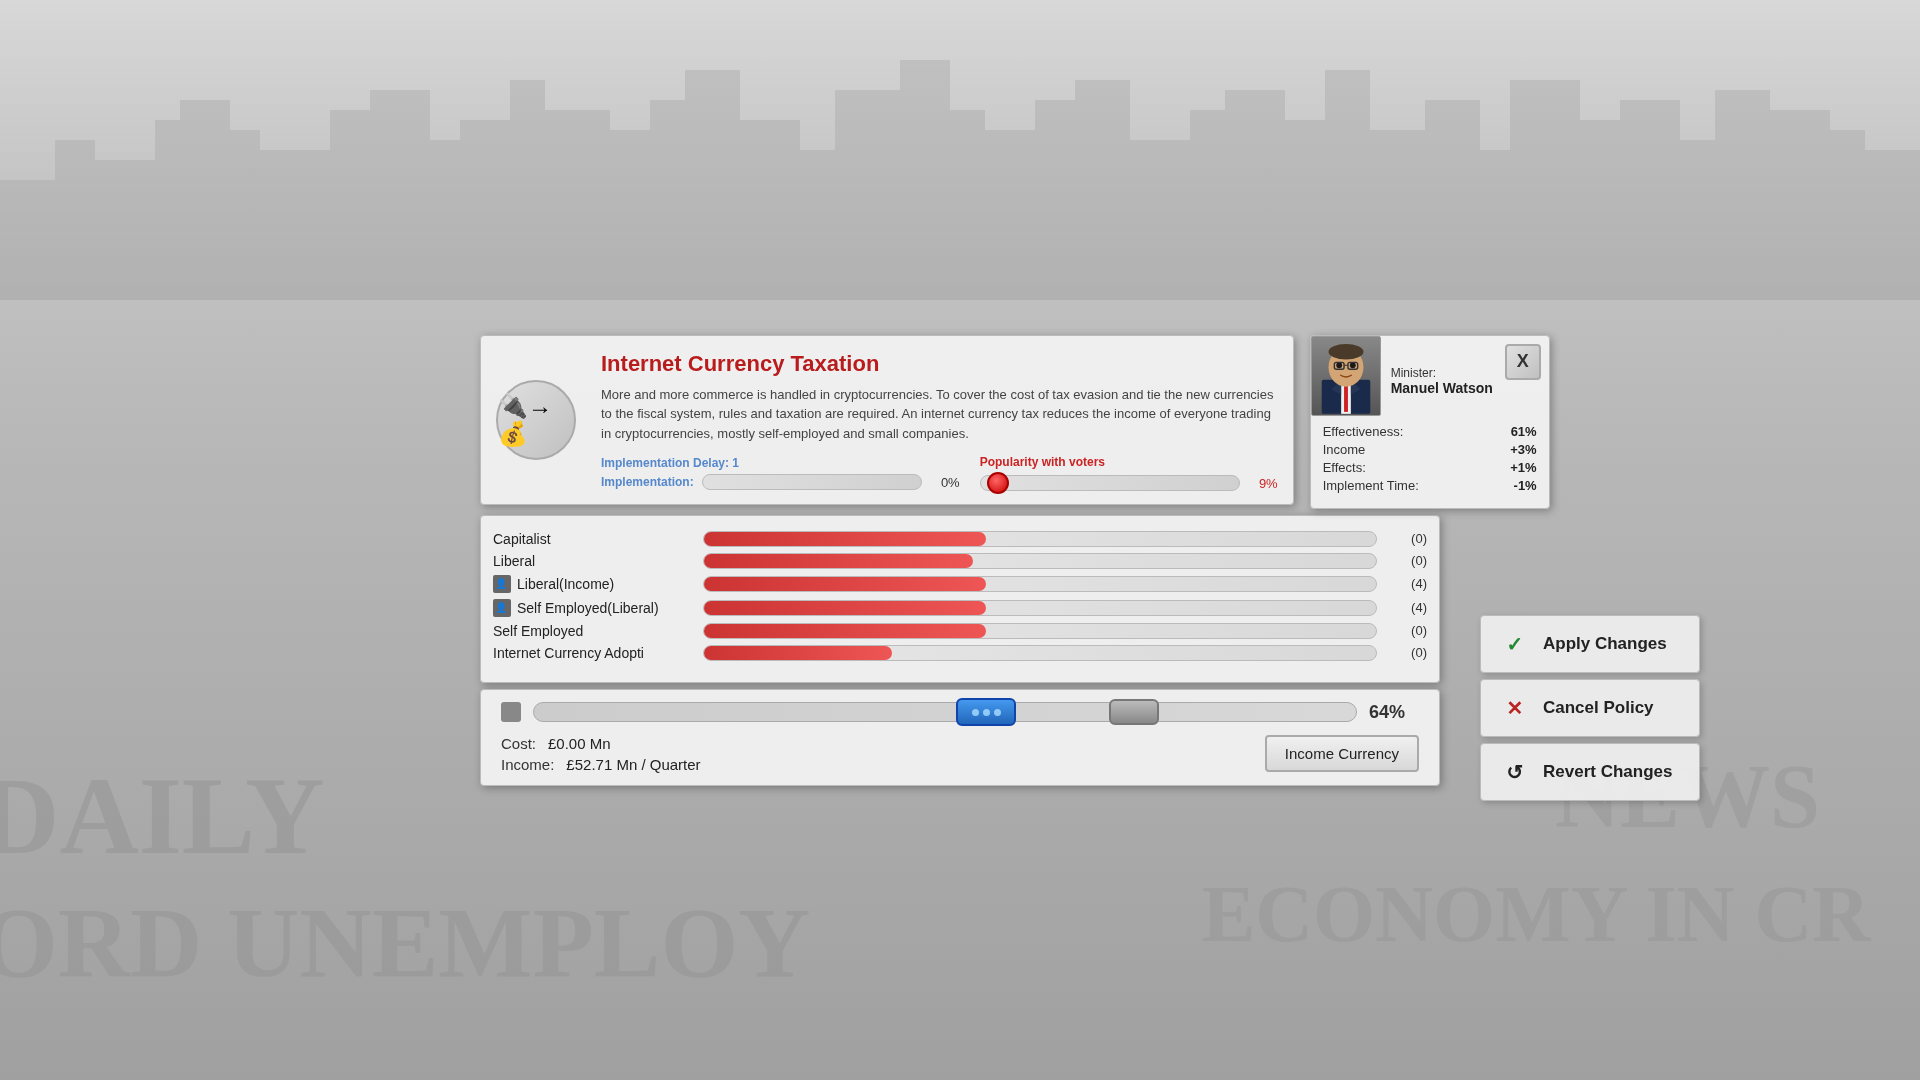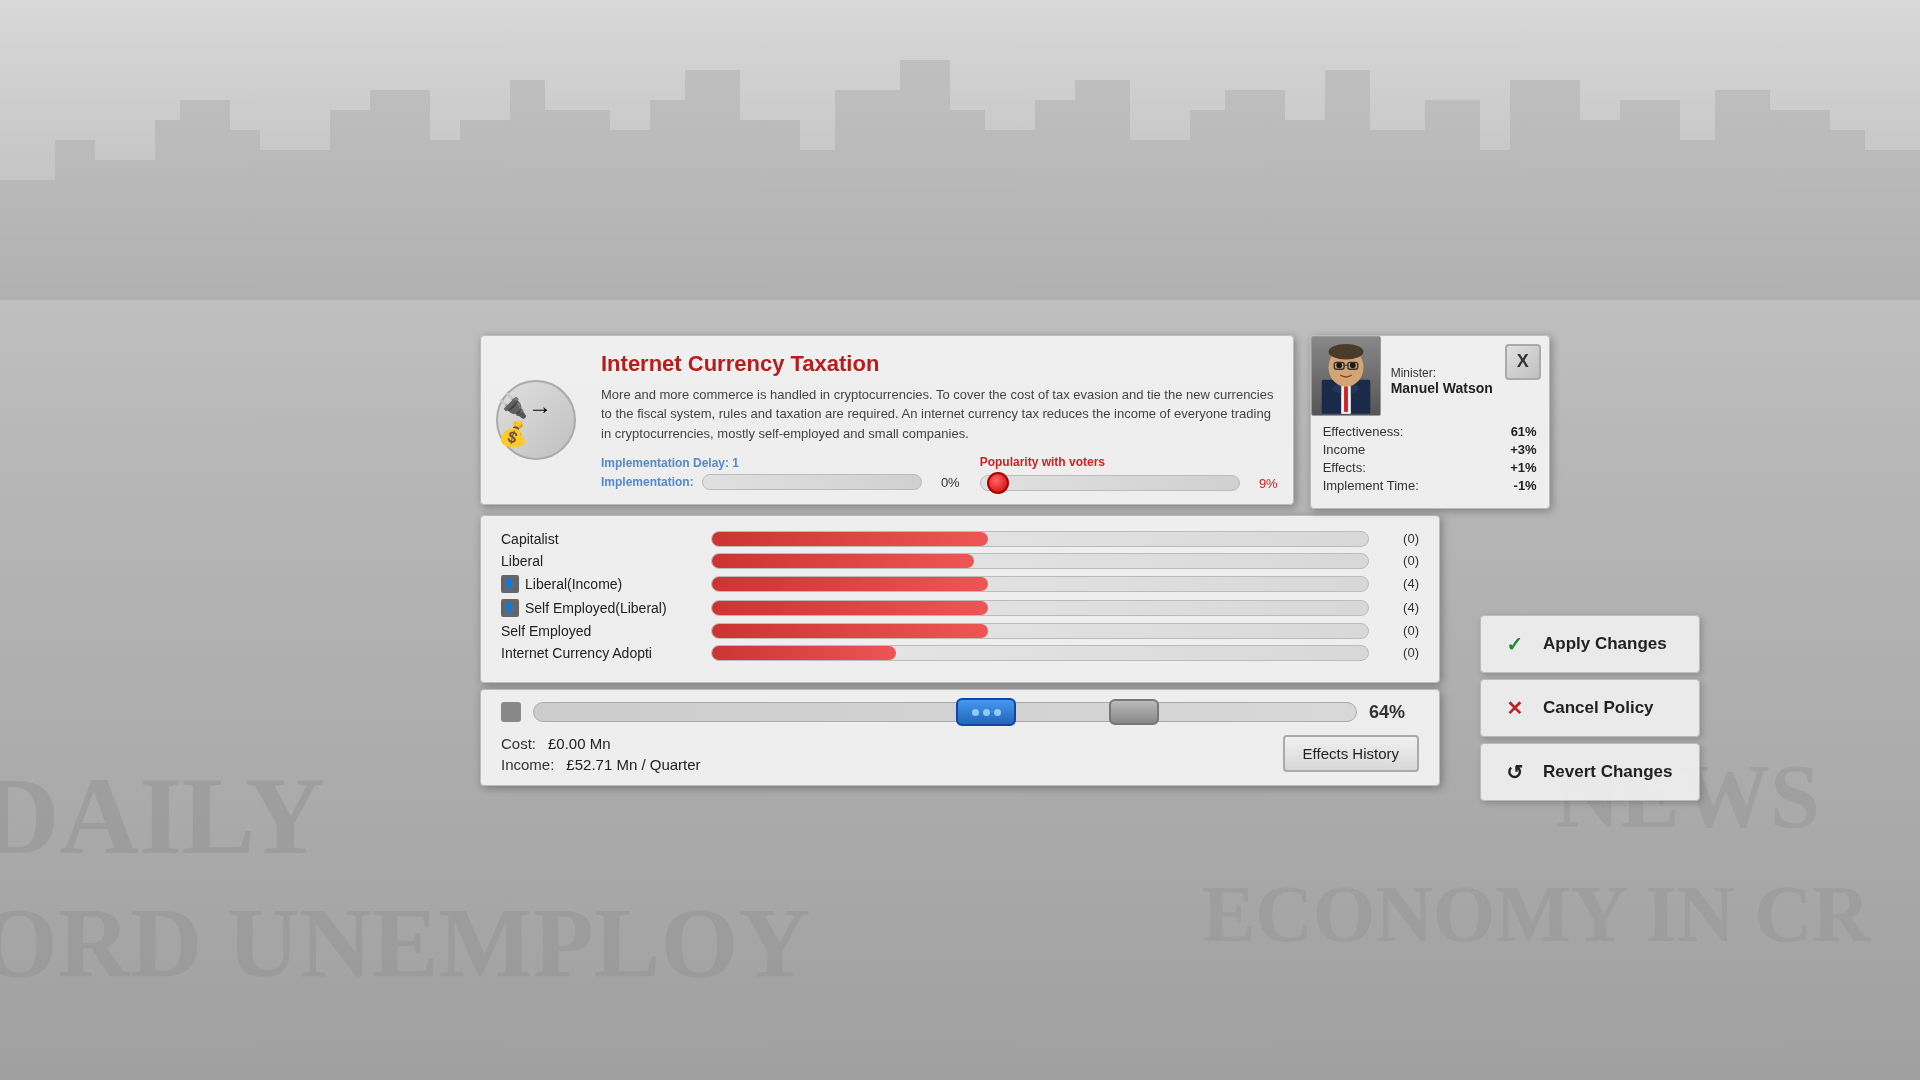--- a/index.html
+++ b/index.html
@@ -264,21 +264,21 @@
       display: flex;
       gap: 8px;
       margin-bottom: 6px;
     }
 
     
     .voter-panel {
       background: rgba(240,240,240,0.96);
       border: 1px solid #bbb;
       border-radius: 4px;
-      padding: 15px 20px;
+      padding: 15px 12px;
       margin-bottom: 6px;
       box-shadow: 2px 2px 8px rgba(0,0,0,0.3);
     }
 
     .voter-row {
       display: flex;
       align-items: center;
       margin-bottom: 6px;
       gap: 10px;
     }
@@ -729,21 +729,21 @@
         <div class="cost-income-left">
           <div class="ci-row">
             <span class="ci-label">Cost:</span>
             <span class="ci-value">£0.00 Mn</span>
           </div>
           <div class="ci-row">
             <span class="ci-label">Income:</span>
             <span class="ci-value">£52.71 Mn / Quarter</span>
           </div>
         </div>
-        <button class="income-history-btn">Effects History</button>
+        <button class="income-history-btn">Income Currency</button>
       </div>
     </div>
 
     <div class="action-buttons">
       <button class="action-btn">
         <div class="action-icon icon-check">✓</div>
         <span>Apply Changes</span>
       </button>
       <button class="action-btn">
         <div class="action-icon icon-x">✕</div>

